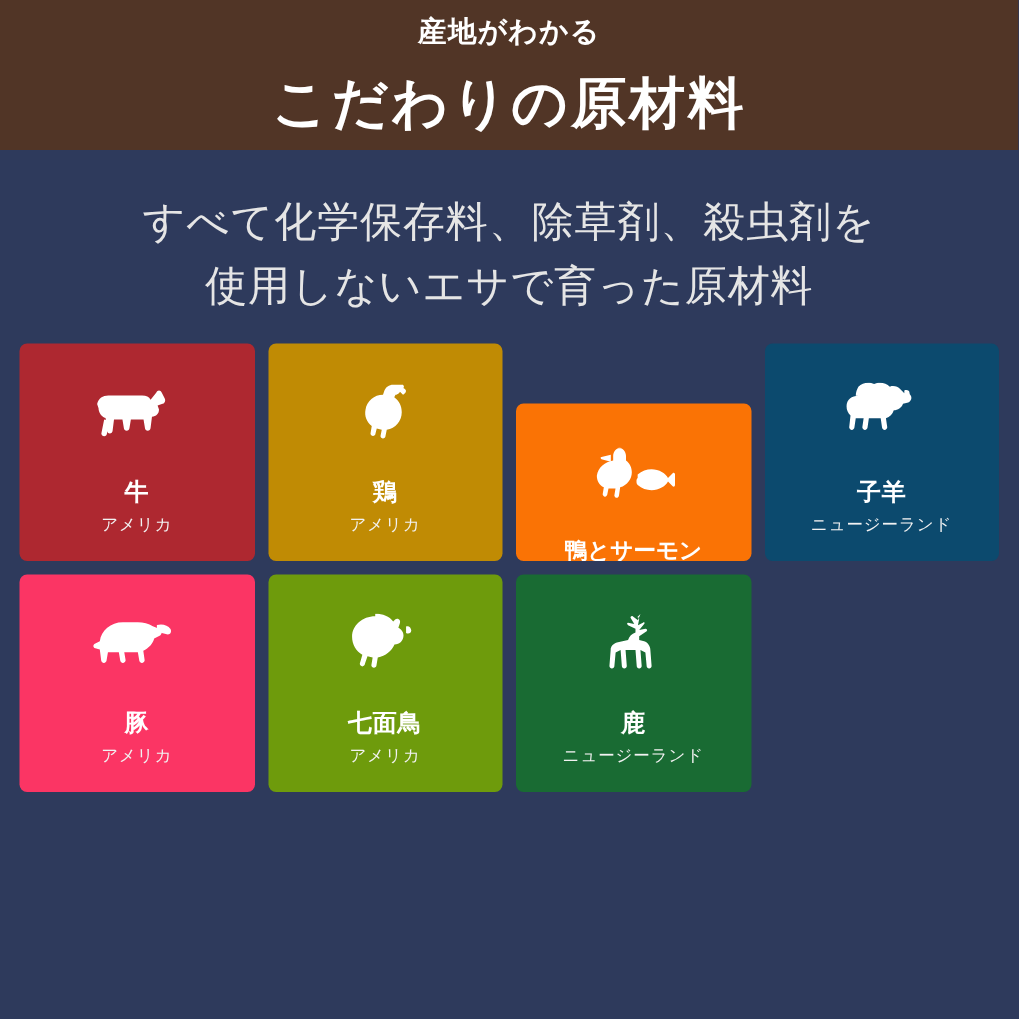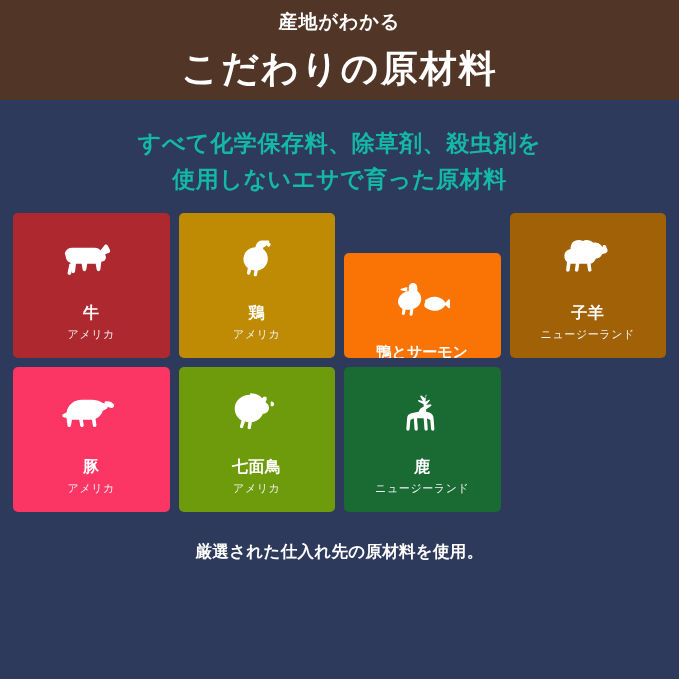--- a/index.html
+++ b/index.html
@@ -49,23 +49,23 @@
     letter-spacing: 2px;
     line-height: 1.12;
     margin-top: 11px;
   }
 
   
   .subtitle {
     flex: 0 0 auto;
     padding: 26px 20px 16px;
     text-align: center;
-    color: #14b8a6;
-    font-size: 23px;
-    font-weight: bold;
+    color: #e5e5e5;
+    font-size: 28px;
+    font-weight: normal;
     line-height: 1.55;
     letter-spacing: 0.6px;
   }
   .subtitle-line {
     display: block;
   }
 
   
   .grid {
     flex: 0 0 auto;
@@ -187,21 +187,21 @@
         <svg viewBox="0 0 72 46" width="56" height="36" aria-hidden="true">
           <path d="M26 3c-4 0-7 3-7 7v4c-7 1-13 6-14 13 0 4 2 8 6 10l-1 6c0 1 1 2 2 2s2-1 2-2l1-5h6l-1 6c0 1 1 2 2 2s2-1 2-2l1-7c6-2 10-7 10-13 0-4-2-8-5-10v-4c0-4-3-7-7-7z"></path>
           <path d="M17 9l-8 2c-1 0-1 1 0 2l8 2z"></path>
           <path d="M40 26c6-5 14-6 21-2 2 1 4 3 5 5l4-4c1-1 2 0 2 1v9c0 1-1 2-2 1l-4-4c-1 2-3 4-5 5-7 4-15 3-21-2-1-1-1-2-1-3s0-2 1-3z"></path>
         </svg>
       </div>
       <div class="card-name small">鴨とサーモン</div>
       <div class="card-origin">アメリカ</div>
     </div>
 
-    <div class="card" style="background: #a16207;">
+    <div class="card" style="background: #0c4a6e;">
       <div class="card-icon">
         <svg viewBox="0 0 64 42" width="56" height="37" aria-hidden="true">
           <path d="M14 10c-5 0-9 3-9 8 0 3 1 5 3 7l-1 9c0 1 1 2 2 2s2-1 2-2l1-7h6l-1 7c0 1 1 2 2 2s2-1 2-2l1-7h9l1 7c0 1 1 2 2 2s2-1 2-2l-1-7c3-1 5-3 6-6 3 0 6-2 7-5l4-1c2-1 3-3 2-5s-3-3-5-2l-3-3c-2-2-5-3-8-2-3-3-8-4-12-2-4-2-9-1-12 2-1 2-2 4-2 7z"></path>
           <path d="M49 6c2-1 4 0 4 2s-2 3-4 2z"></path>
         </svg>
       </div>
       <div class="card-name">子羊</div>
       <div class="card-origin">ニュージーランド</div>
     </div>
 
@@ -234,16 +234,15 @@
           <path d="M30 4l-2 5-4-3c-1-1-2 0-2 1l3 5-5-1c-1 0-1 1 0 2l6 3v3c-3 1-5 3-6 6l-9 2c-3 1-5 3-5 6l-1 13c0 1 1 2 2 2s2-1 2-2l1-11 4-2 1 13c0 1 1 2 2 2s2-1 2-2l-1-13h8l1 13c0 1 1 2 2 2s2-1 2-2l-1-13 4 2 1 11c0 1 1 2 2 2s2-1 2-2l-1-13c0-3-2-6-5-7l-4-1v-3l6-4c1-1 0-2-1-2l-5 1 4-5c1-1 0-2-1-1l-4 2 1-5c0-1-1-2-2-1z"></path>
         </svg>
       </div>
       <div class="card-name">鹿</div>
       <div class="card-origin">ニュージーランド</div>
     </div>
 
   </div>
 
   <div class="footer">
-    <span class="footer-line">厳選された仕入れ先の原材料を使用。</span>
   </div>
 
 </div>
 
 </body></html>

